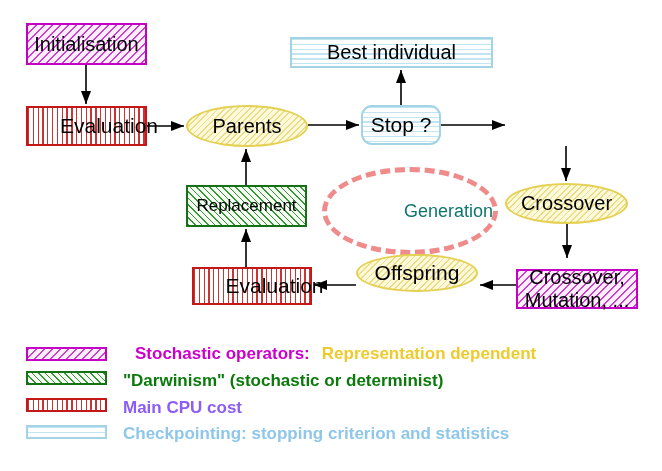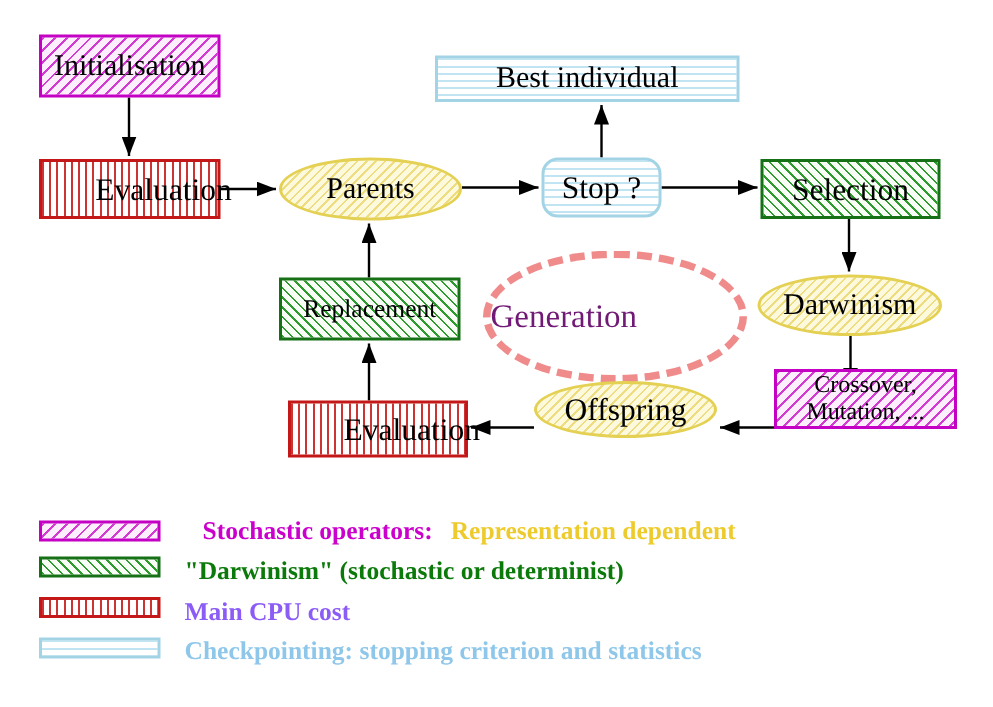--- a/index.html
+++ b/index.html
@@ -1,19 +1,19 @@
 <!DOCTYPE html>
 <html><head>
 <meta charset="utf-8">
 <style>
   html,body{margin:0;padding:0;background:#ffffff;}
   *{box-sizing:border-box;}
   .canvas{
     position:relative;width:662px;height:471px;background:#ffffff;overflow:hidden;
-    font-family:Liberation Serif, serif;color:#000;
+    font-family:Liberation Sans, sans-serif;color:#000;
   }
   .connectors{position:absolute;left:0;top:0;width:662px;height:471px;pointer-events:none;}
   .node{
     position:absolute;display:flex;align-items:center;justify-content:center;
     text-align:center;font-size:20px;line-height:1.05;color:#000;
   }
   
   .hatch-magenta{
     border:2px solid #c400c4;
     background:repeating-linear-gradient(135deg,#d23ad2 0,#d23ad2 1.4px,#fdeefd 1.4px,#fdeefd 5.6px);
@@ -31,36 +31,36 @@
     border:2px solid #a2d4e6;
     background:repeating-linear-gradient(180deg,#c0e4f2 0,#c0e4f2 1.3px,#ffffff 1.3px,#ffffff 4.8px);
   }
   .hatch-yellow{
     border:2px solid #e4d052;border-radius:50%;
     background:repeating-linear-gradient(135deg,#eedd80 0,#eedd80 1.3px,#fcf9dc 1.3px,#fcf9dc 4.4px);
   }
   .rounded{border-radius:11px;}
   .ellipse-dashed{
     position:absolute;border:5px dashed #ef8b8b;border-radius:50%;
-    display:flex;align-items:center;justify-content:flex-start;
-    color:#701a75;font-size:22px;
+    display:flex;align-items:center;justify-content:flex-end;
+    color:#0f766e;font-size:18px;
   }
   
   .n-init{left:26px;top:23px;width:121px;height:42px;}
   .n-evaltop{left:26px;top:106px;width:121px;height:40px;font-size:21px;}
   .n-parents{left:186px;top:105px;width:122px;height:42px;}
   .n-best{left:290px;top:37px;width:203px;height:31px;border-width:2px;text-align:right;}
   .n-stop{left:361px;top:105px;width:80px;height:40px;font-size:21px;}
   .n-selection{left:507px;top:106px;width:120px;height:40px;font-size:21px;}
   .n-replacement{left:186px;top:185px;width:121px;height:42px;font-size:17px;}
   .n-generation{left:322px;top:167px;width:176px;height:88px;}
   .n-genitors{left:505px;top:183px;width:123px;height:41px;}
   .n-evalbot{left:192px;top:267px;width:120px;height:38px;font-size:21px;}
   .n-offspring{left:356px;top:254px;width:122px;height:38px;font-size:21px;}
-  .n-crossover{left:516px;top:246px;width:122px;height:40px;font-size:16px;line-height:1.15;}
+  .n-crossover{left:516px;top:269px;width:122px;height:40px;font-size:20px;line-height:1.15;}
   
   .swatch{position:absolute;left:26px;width:81px;height:14px;}
   .sw1{top:347px;border-width:2px;}
   .sw2{top:371px;border-width:2px;}
   .sw3{top:398px;border-width:2px;}
   .sw4{top:425px;border-width:2px;}
   .legend-line{position:absolute;left:123px;font-size:17px;font-weight:bold;white-space:nowrap;line-height:20px;}
   .lt1{top:344px;margin-left:12px;}
   .lt2{top:371px;}
   .lt3{top:398px;}
@@ -110,34 +110,31 @@
   </div>
 
   <div class="node stripes-cyan n-best">
     <span>Best individual</span>
   </div>
 
   <div class="node stripes-cyan rounded n-stop">
     <span>Stop ?</span>
   </div>
 
-  <div class="node hatch-green n-selection">
-    <span>Selection</span>
-  </div>
 
   <div class="node hatch-green n-replacement">
     <span>Replacement</span>
   </div>
 
   <div class="ellipse-dashed n-generation">
     <span>Generation</span>
   </div>
 
   <div class="node hatch-yellow n-genitors">
-    <span>Darwinism</span>
+    <span>Crossover</span>
   </div>
 
   <div class="node stripes-red n-evalbot">
     <span>Evaluation</span>
   </div>
 
   <div class="node hatch-yellow n-offspring">
     <span>Offspring</span>
   </div>
 

